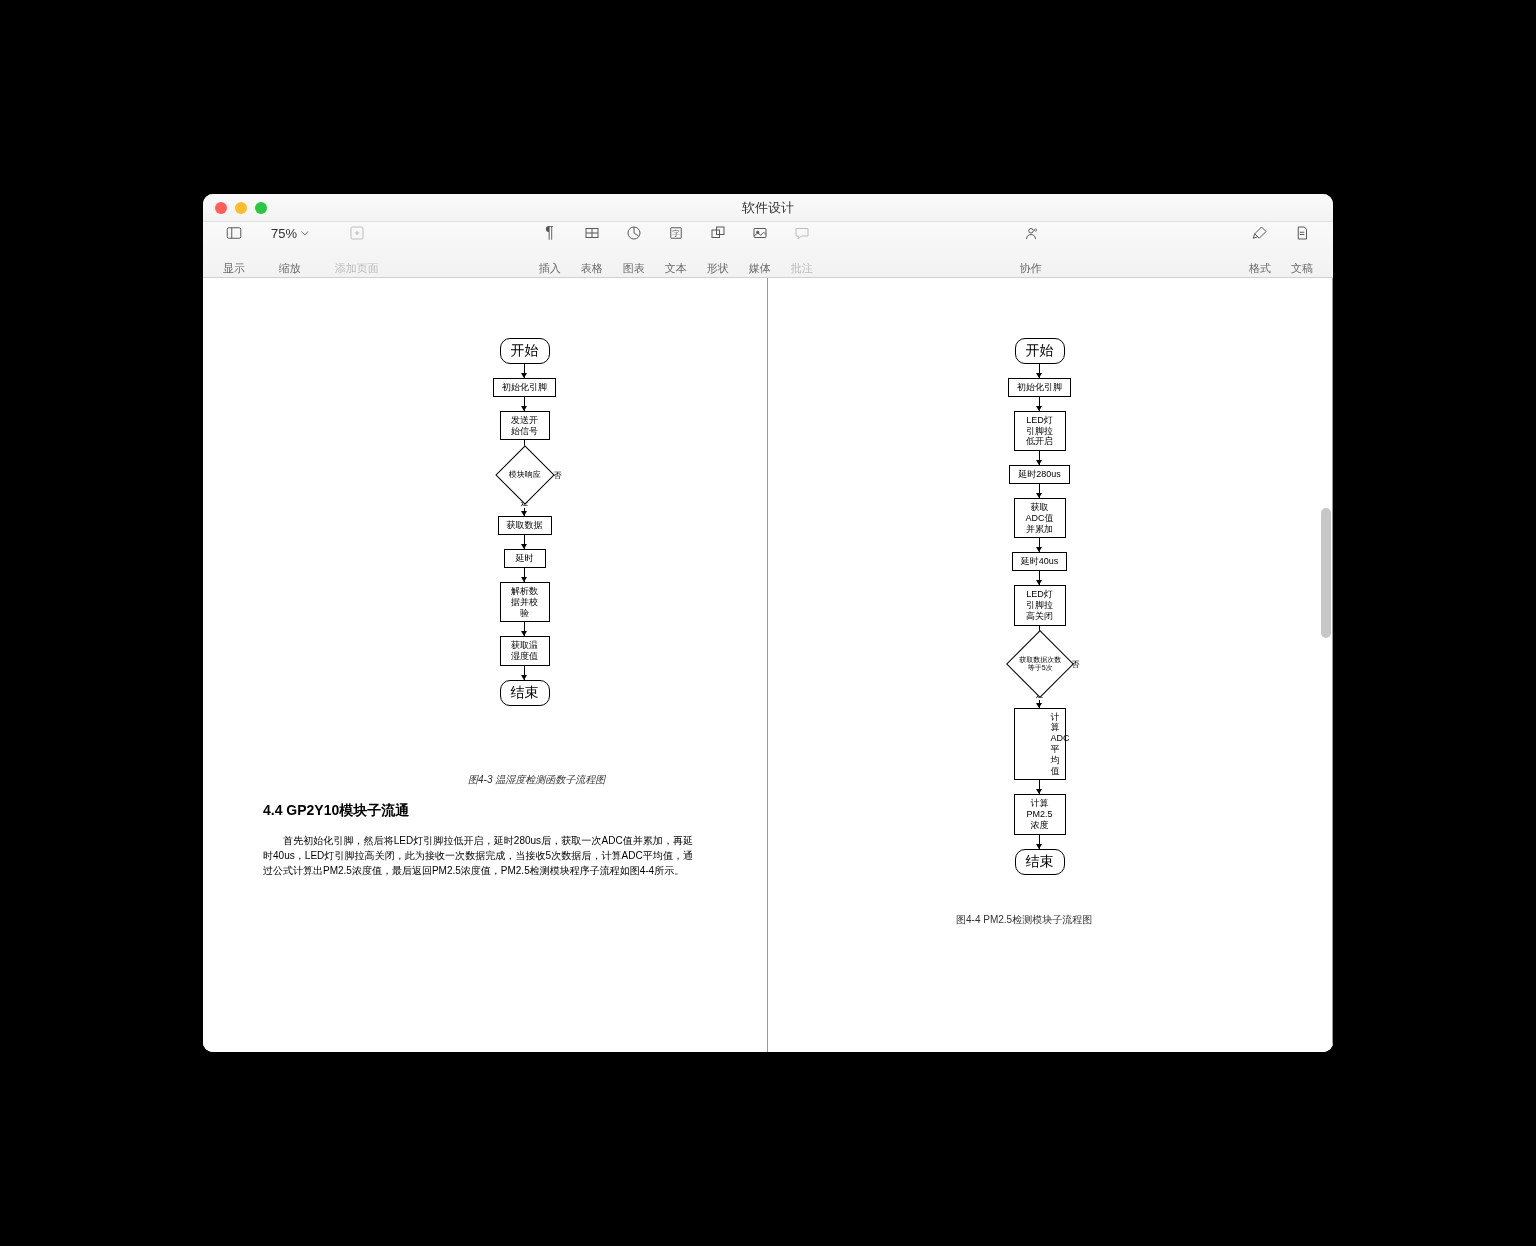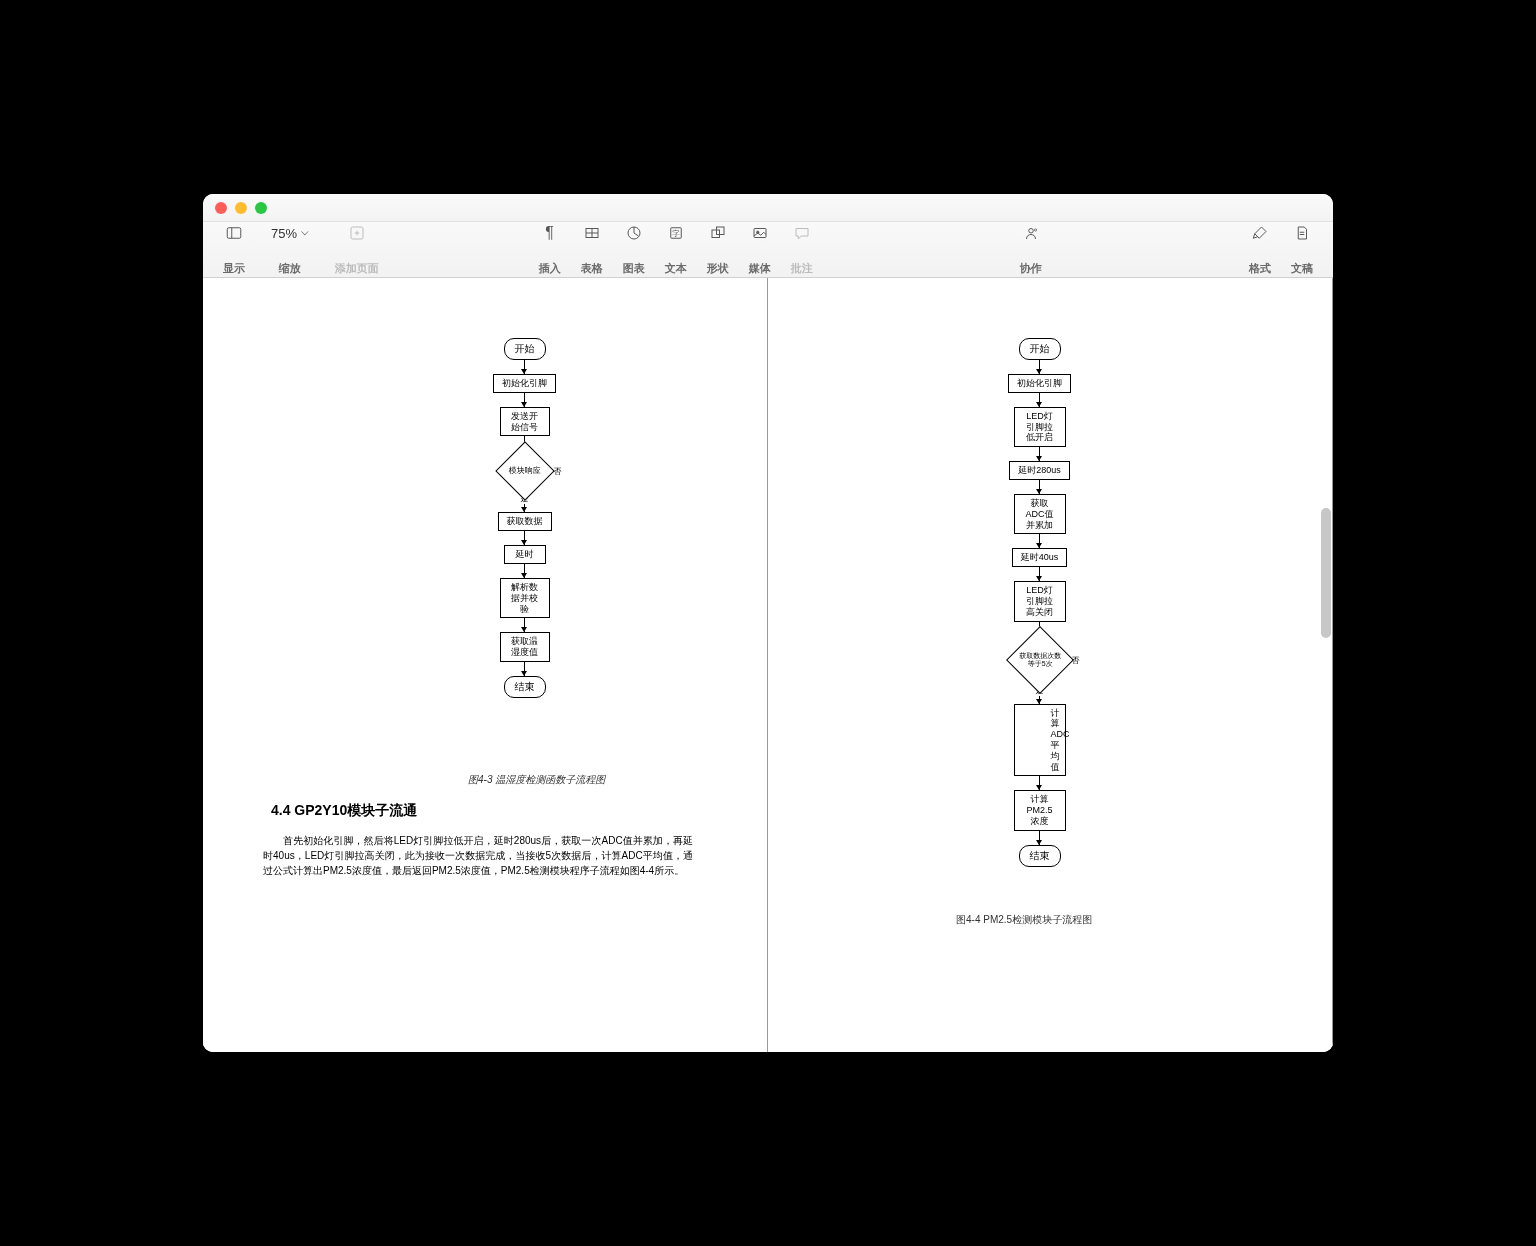--- a/index.html
+++ b/index.html
@@ -74,21 +74,20 @@
       height: 20px;
       display: flex;
       align-items: center;
       justify-content: center;
       font-size: 16px;
     }
     .toolbar-label {
       font-size: 11px;
       margin-top: 18px;
       color: #6a6a6a;
-      font-weight: bold;
     }
     .toolbar-item.disabled .toolbar-label { color: #bbb; }
     .zoom-select {
       display: flex;
       align-items: flex-start;
       padding: 2px 6px;
       font-size: 13px;
       color: #333;
     }
     .spacer { flex: 1; }
@@ -129,21 +128,21 @@
       padding: 3px 8px;
       font-size: 9px;
       text-align: center;
       background: #fff;
       min-width: 42px;
       line-height: 1.2;
     }
     .fc-round {
       border: 1px solid #000;
       padding: 3px 10px;
-      font-size: 10px;
+      font-size: 14px;
       border-radius: 10px;
       background: #fff;
     }
     .fc-diamond-wrap {
       position: relative;
     }
     .fc-diamond {
       width: 42px;
       height: 42px;
       border: 1px solid #000;
@@ -212,20 +211,21 @@
 </head>
 <body>
 
 <div class="window">
   <div class="titlebar">
     <div class="traffic-lights">
       <div class="traffic-light tl-red"></div>
       <div class="traffic-light tl-yellow"></div>
       <div class="traffic-light tl-green"></div>
     </div>
+    <div class="title">软件设计</div>
   </div>
 
   <div class="toolbar">
     <div class="toolbar-item">
       <div class="toolbar-icon">
         <svg class="icon-svg" viewBox="0 0 24 24">
             <rect x="3" y="5" width="18" height="14" rx="2"></rect>
             <line x1="9" y1="5" x2="9" y2="19"></line>
           </svg>
       </div>
@@ -368,21 +368,21 @@
         <div class="fc-arrow"></div>
         <div class="fc-box">延时</div>
         <div class="fc-arrow"></div>
         <div class="fc-box" style="max-width:50px;">解析数据并校验</div>
         <div class="fc-arrow"></div>
         <div class="fc-box" style="max-width:50px;">获取温湿度值</div>
         <div class="fc-arrow"></div>
         <div class="fc-round">结束</div>
       </div>
       <div class="caption cap-left">图4-3 温湿度检测函数子流程图</div>
-      <div class="heading" style="left:68px; top:524px;">4.4 GP2Y10模块子流通</div>
+      <div class="heading" style="left:60px; top:524px;">4.4 GP2Y10模块子流通</div>
       <div class="para" style="left:60px; top:555px; width:430px;">　　首先初始化引脚，然后将LED灯引脚拉低开启，延时280us后，获取一次ADC值并累加，再延时40us，LED灯引脚拉高关闭，此为接收一次数据完成，当接收5次数据后，计算ADC平均值，通过公式计算出PM2.5浓度值，最后返回PM2.5浓度值，PM2.5检测模块程序子流程如图4-4所示。</div>
     </div>
 
     <div class="page">
       <div class="flowchart fc-right">
         <div class="fc-round">开始</div>
         <div class="fc-arrow"></div>
         <div class="fc-box">初始化引脚</div>
         <div class="fc-arrow"></div>
         <div class="fc-box" style="max-width:52px;">LED灯引脚拉低开启</div>

